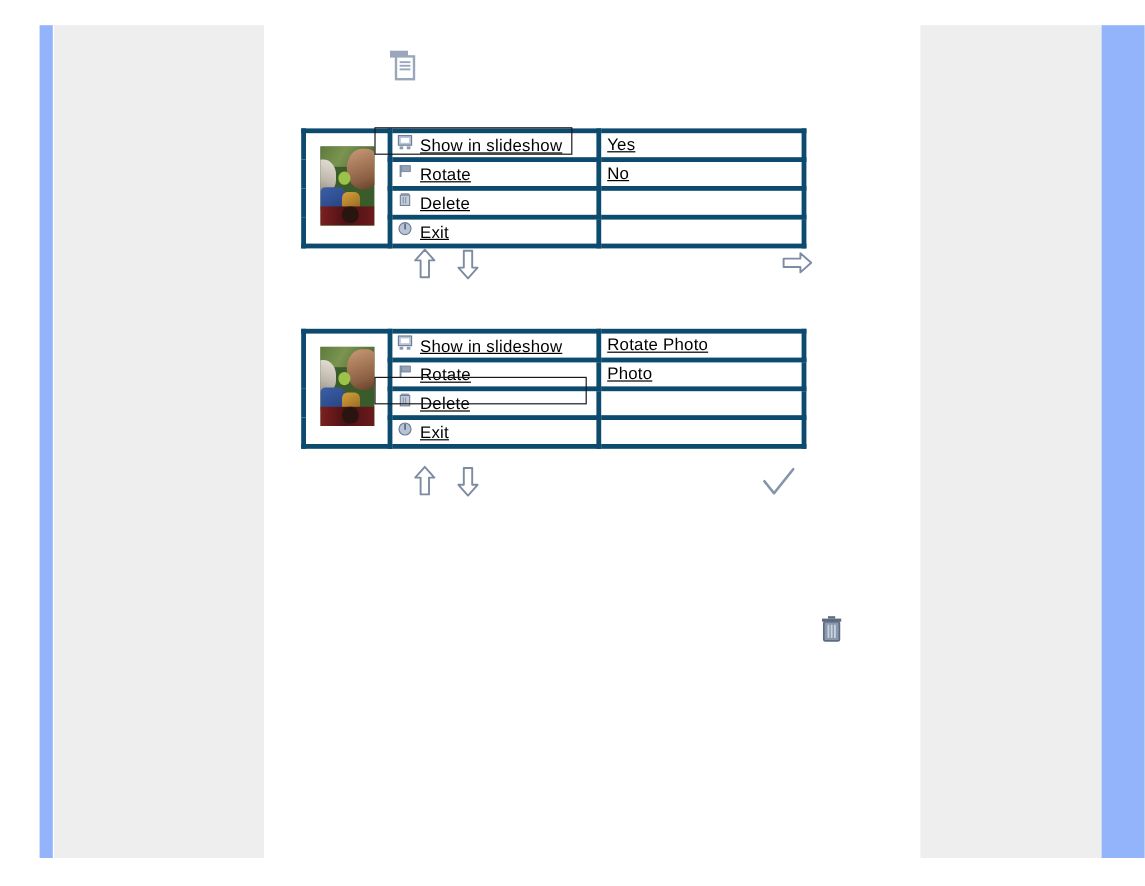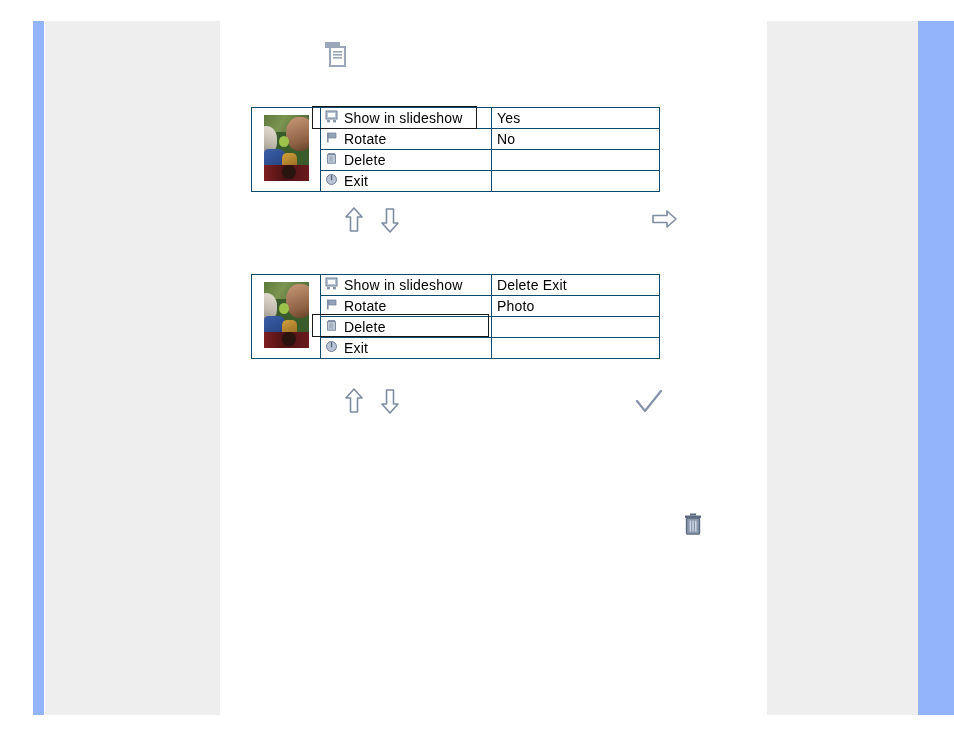--- a/index.html
+++ b/index.html
@@ -49,24 +49,25 @@
   .menu-table {
     position: absolute;
     border-collapse: collapse;
     table-layout: fixed;
     background: #ffffff;
   }
   .menu-table.first  { left: 251px; top: 107px; }
   .menu-table.second { left: 251px; top: 274px; }
 
   .menu-table td {
-    border: 1px solid #0c4a6e;
+    border: 4px solid #0c4a6e;
     padding: 0;
     vertical-align: middle;
     height: 20px;
+    text-decoration: underline;
   }
 
   .col-thumb { width: 60px; }
   .col-menu  { width: 162px; }
   .col-opts  { width: 162px; }
 
   .thumb-cell {
     padding: 3px 4px !important;
     vertical-align: top;
     text-align: center;
@@ -318,21 +319,21 @@
             <rect x="1" y="1" width="11" height="8" fill="#b8c4d6" stroke="#6f7f96" stroke-width="1"></rect>
             <rect x="3" y="3" width="7" height="4" fill="#ffffff"></rect>
             <rect x="2" y="10" width="3" height="2.4" fill="#8a99ad"></rect>
             <rect x="8" y="10" width="3" height="2.4" fill="#8a99ad"></rect>
           </svg>
         </span>
         <span class="menu-label">Show in slideshow</span>
       </div>
     </td>
     <td class="col-opts opt-cell">
-      <span class="opt-label">Delete Exit</span>
+      <span class="opt-label">Rotate Photo</span>
     </td>
   </tr>
   <tr>
     <td class="col-menu menu-cell">
       <div class="menu-cell-inner">
         <span class="glyph">
           <svg width="13" height="13" viewBox="0 0 13 13">
             <rect x="2" y="1.5" width="1.6" height="10" fill="#7e8da4"></rect>
             <path d="M3.6 2 L11 2 L11 7 L3.6 7 Z" fill="#93a3b8" stroke="#6f7f96" stroke-width="0.7"></path>
           </svg>

